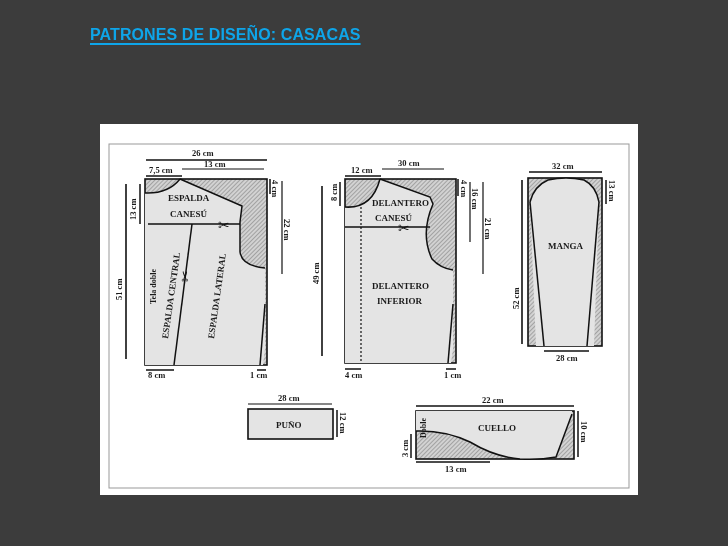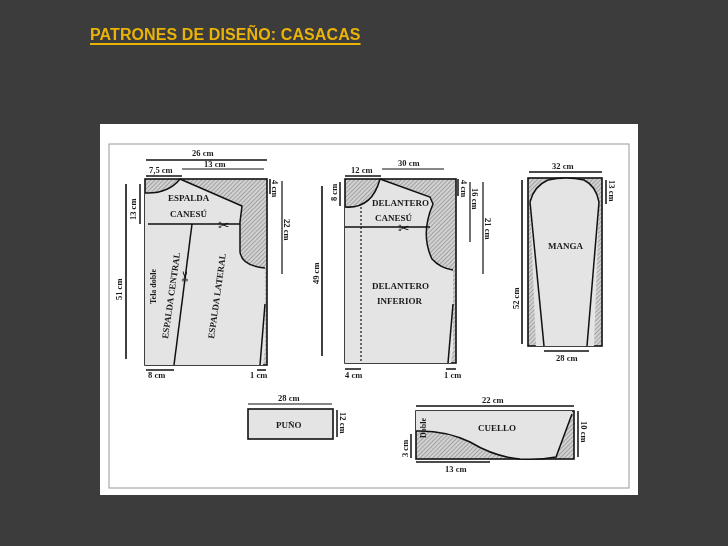--- a/index.html
+++ b/index.html
@@ -6,21 +6,21 @@
     body {
       width: 728px; height: 546px;
       background: #3c3c3c;
       position: relative;
       overflow: hidden;
       font-family: "Liberation Sans", sans-serif;
     }
     .slide-title {
       position: absolute;
       left: 90px; top: 26px;
-      color: #eab308;
+      color: #0ea5e9;
       font-family: "Liberation Sans", sans-serif;
       font-weight: bold;
       font-size: 16px;
       text-decoration: underline;
       text-underline-offset: 3px;
       text-decoration-thickness: 2px;
       letter-spacing: 0.1px;
       margin: 0;
     }
     .figure {

